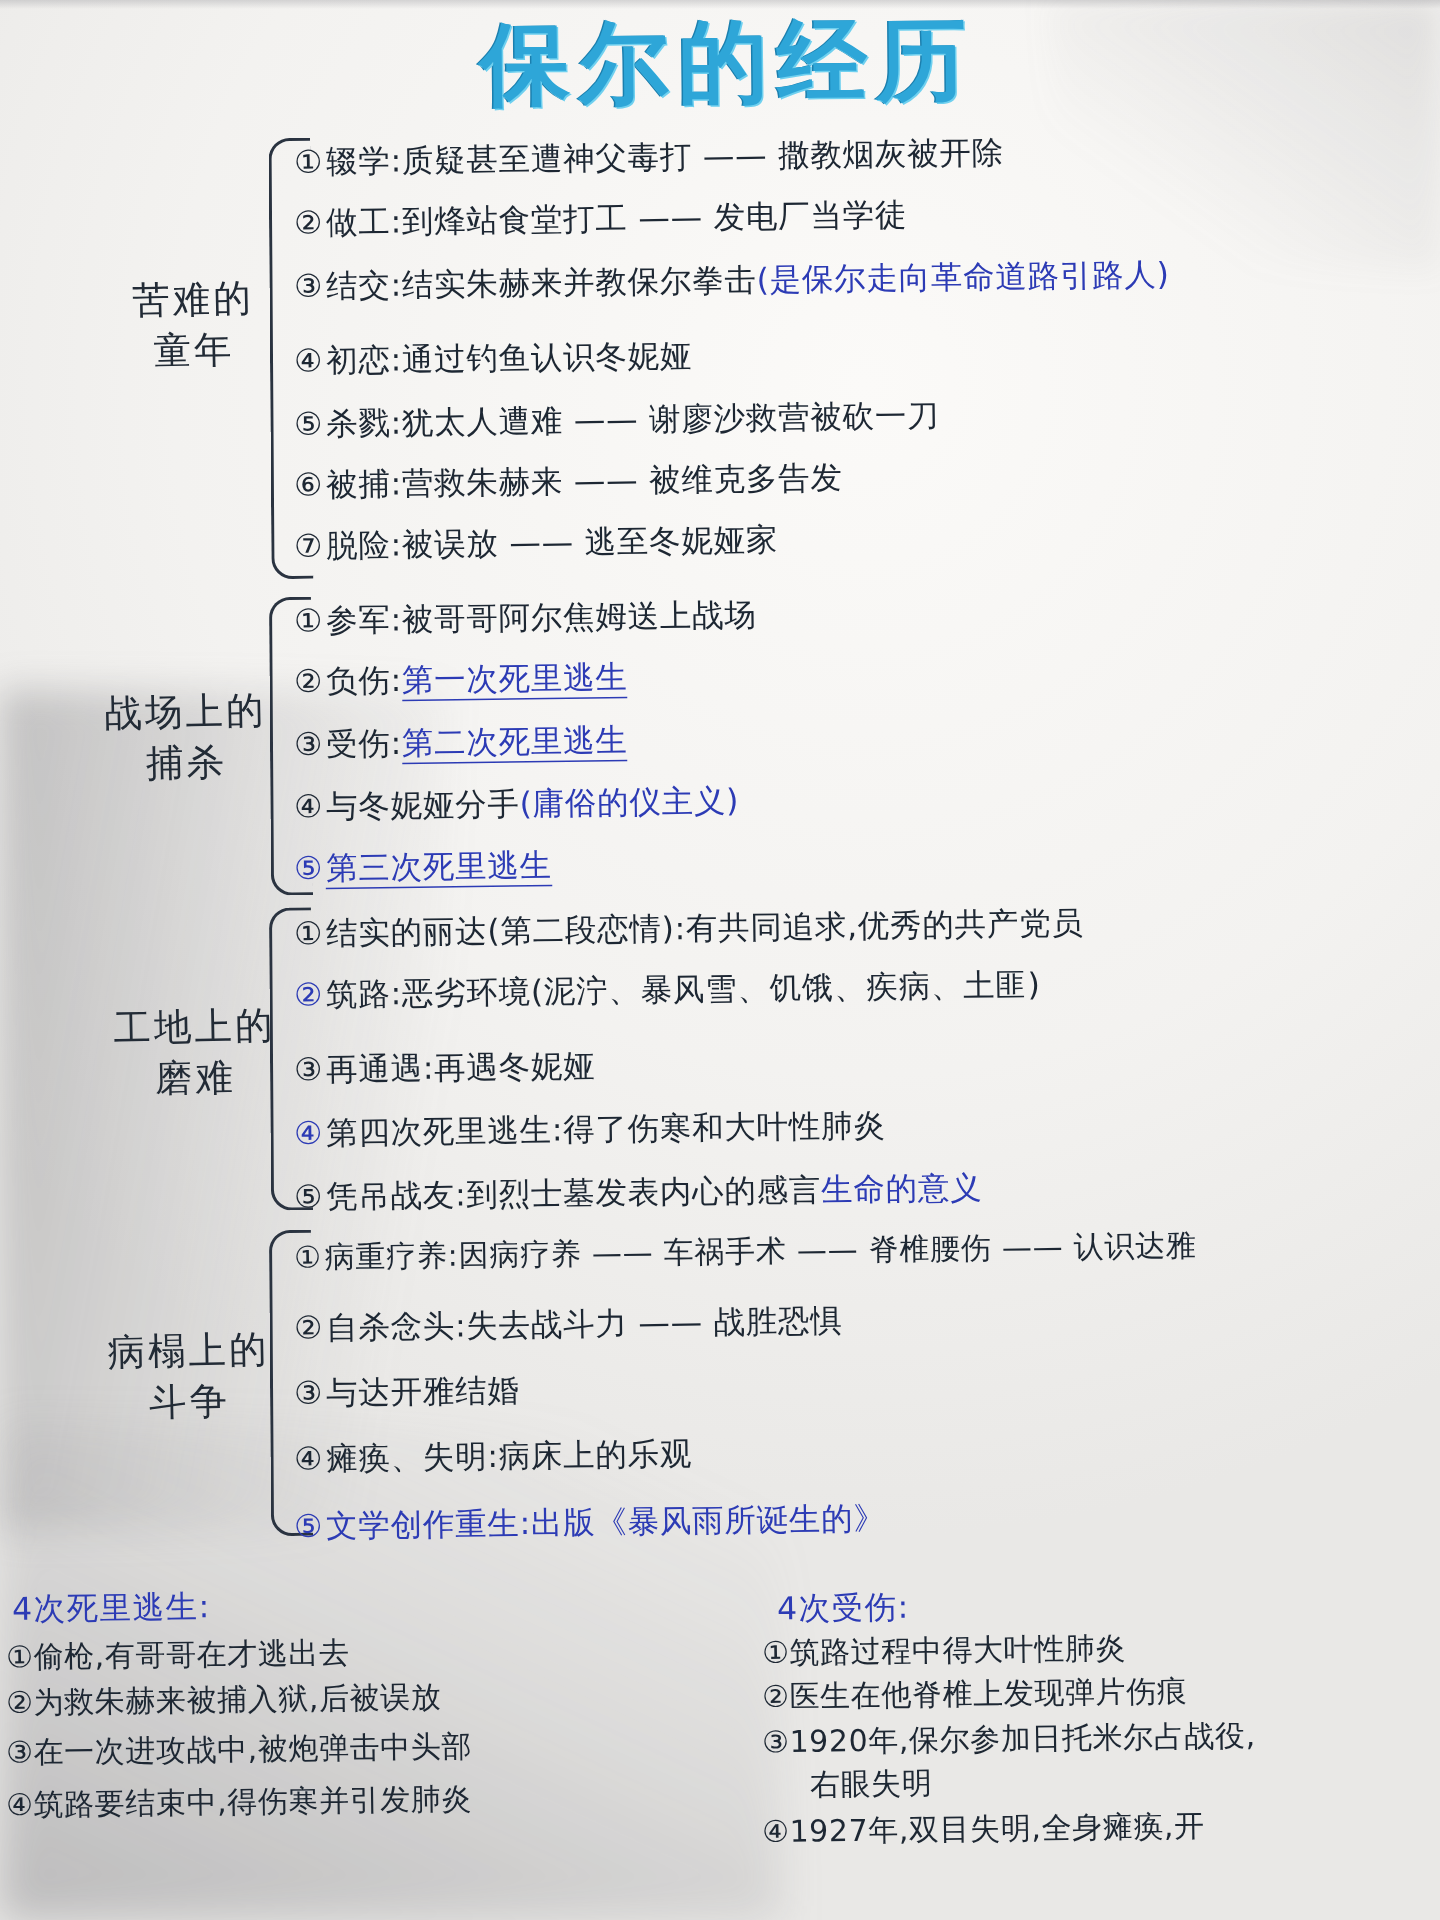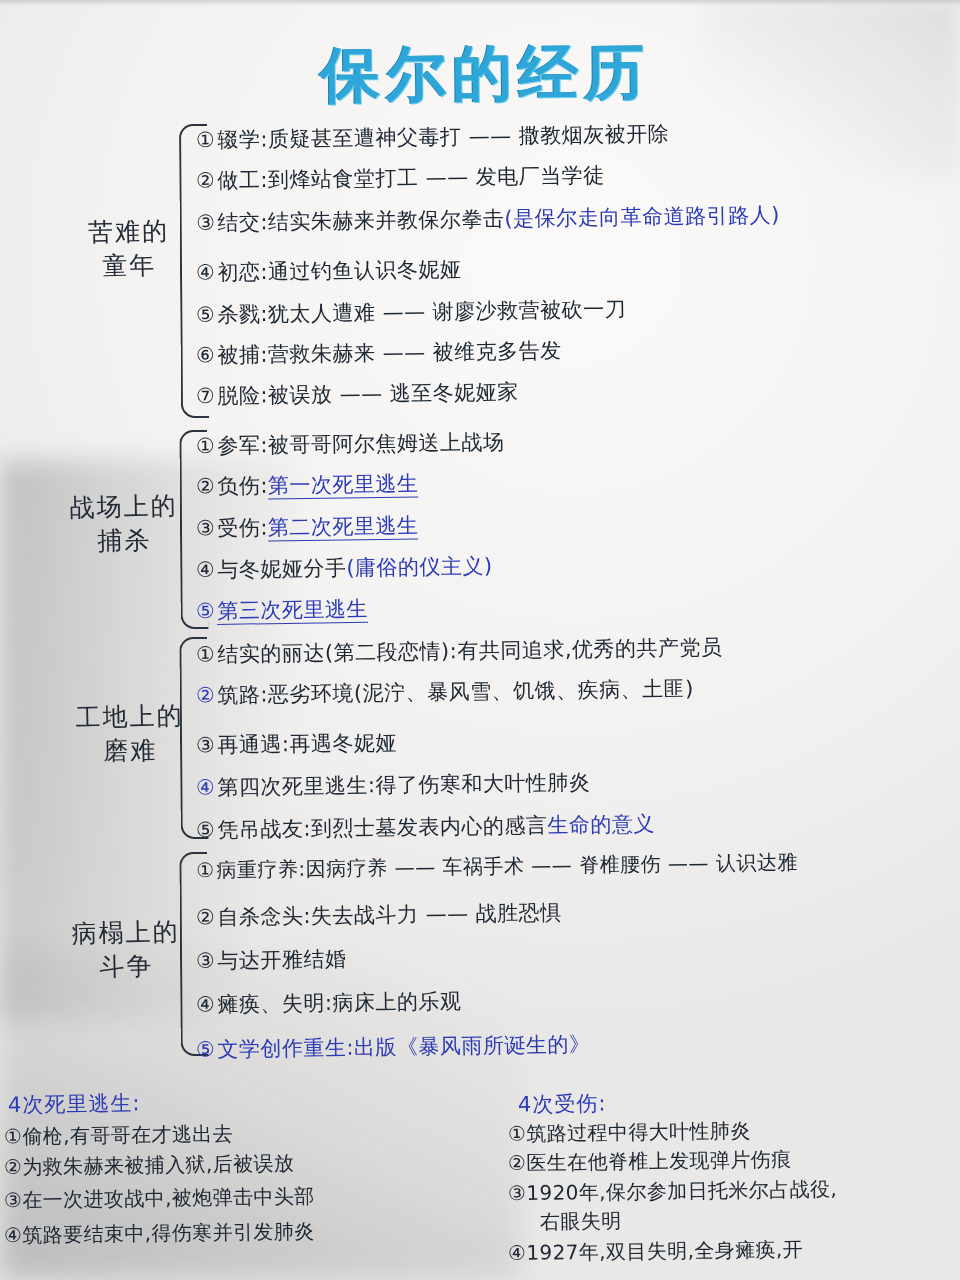--- a/index.html
+++ b/index.html
@@ -43,21 +43,21 @@
     width: 260px; height: 180px;
     background: linear-gradient(215deg, rgba(120,120,125,0.16) 0%, rgba(255,255,255,0) 75%);
     filter: blur(10px);
     pointer-events: none;
   }
   .edge-top {
     position: absolute; left:0; top:0; width: 960px; height: 6px;
     background: linear-gradient(180deg, rgba(150,150,155,0.35), rgba(255,255,255,0));
   }
 
-  .sheet { position: absolute; inset: 0; margin-top: 32px; }
+  .sheet { position: absolute; inset: 0; }
 
   
   .title {
     position: absolute;
     left: 250px;
     top: 2px;
     width: 470px;
     text-align: center;
     font-family: "DejaVu Sans", sans-serif;
     font-size: 60px;

